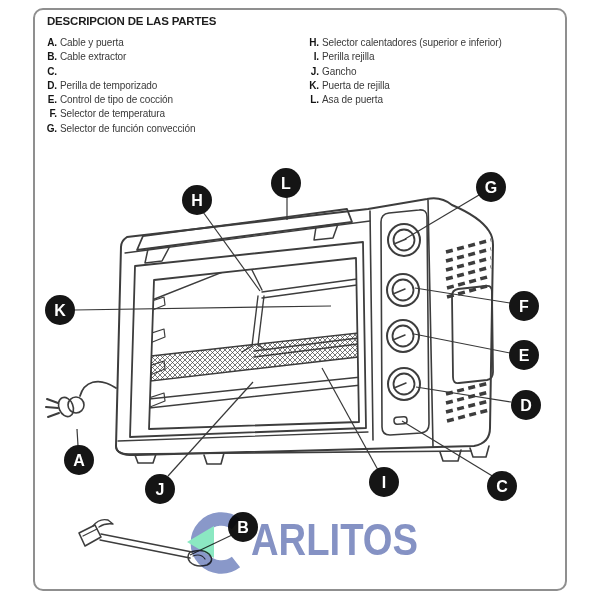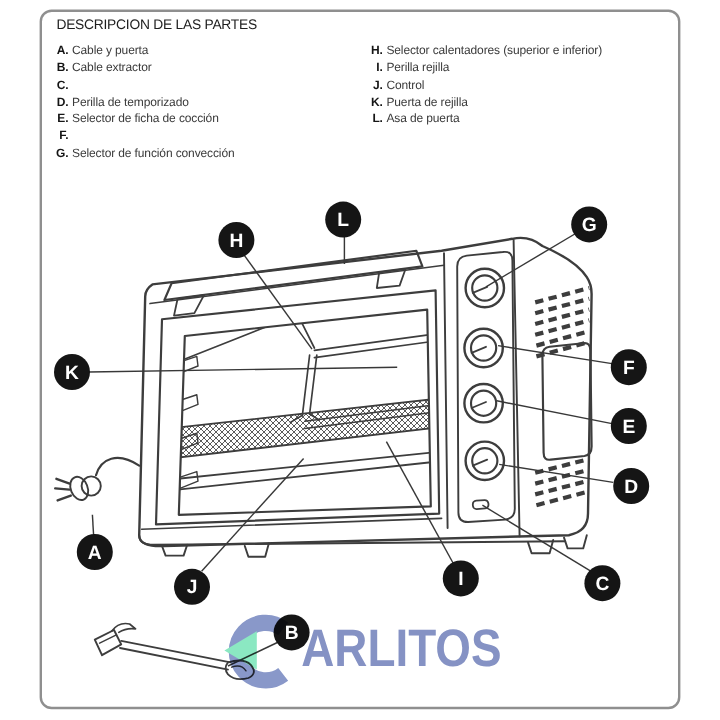--- a/index.html
+++ b/index.html
@@ -1,20 +1,20 @@
 <!DOCTYPE html>
 <html><head>
 <meta charset="utf-8">
 <style>
   html,body{margin:0;padding:0;background:#ffffff;}
   .canvas{position:relative;width:600px;height:600px;background:#ffffff;overflow:hidden;
           font-family:"Liberation Sans",sans-serif;}
   .frame{position:absolute;left:33px;top:8px;width:530px;height:579px;
          border:2px solid #8f8f8f;border-radius:10px;background:#fff;}
-  .title{position:absolute;left:47px;top:15px;font-size:11.5px;font-weight:normal;
+  .title{position:absolute;left:47px;top:15px;font-size:11.5px;font-weight:bold;
          color:#1e1e1e;letter-spacing:-0.2px;}
   .plist{position:absolute;font-size:10px;color:#3a3a3a;letter-spacing:-0.1px;}
   .plist .row{display:flex;height:14.3px;line-height:14.3px;white-space:nowrap;}
   .plist .k{font-weight:bold;color:#151515;width:13px;text-align:right;margin-right:3px;flex:none;}
   .list-left{left:44px;top:36px;}
   .list-right{left:306px;top:36px;}
   svg.art{position:absolute;left:0;top:0;}
   .ln{stroke:#3d3d3d;fill:none;stroke-linecap:round;stroke-linejoin:round;}
   .leader{stroke:#383838;stroke-width:1.2;fill:none;}
   .co{fill:#151515;}
@@ -42,43 +42,44 @@
       </div>
     <div class="row">
         <span class="k">C.</span>
       </div>
     <div class="row">
         <span class="k">D.</span>
         <span>Perilla de temporizado</span>
       </div>
     <div class="row">
         <span class="k">E.</span>
-        <span>Selector de ficha de cocción</span>
+        <span>Control de tipo de cocción</span>
       </div>
     <div class="row">
         <span class="k">F.</span>
+        <span>Selector de temperatura</span>
       </div>
     <div class="row">
         <span class="k">G.</span>
         <span>Selector de función convección</span>
       </div>
   </div>
 
   <div class="plist list-right">
     <div class="row">
         <span class="k">H.</span>
         <span>Selector calentadores (superior e inferior)</span>
       </div>
     <div class="row">
         <span class="k">I.</span>
         <span>Perilla rejilla</span>
       </div>
     <div class="row">
         <span class="k">J.</span>
-        <span>Control</span>
+        <span>Gancho</span>
       </div>
     <div class="row">
         <span class="k">K.</span>
         <span>Puerta de rejilla</span>
       </div>
     <div class="row">
         <span class="k">L.</span>
         <span>Asa de puerta</span>
       </div>
   </div>

